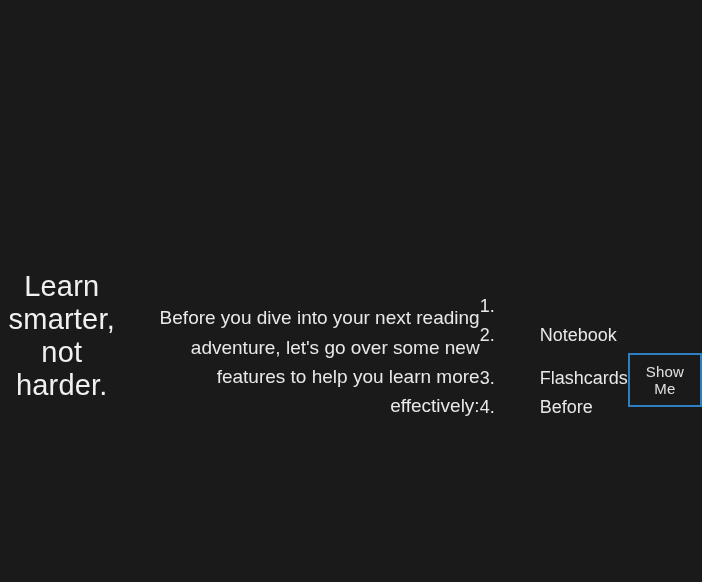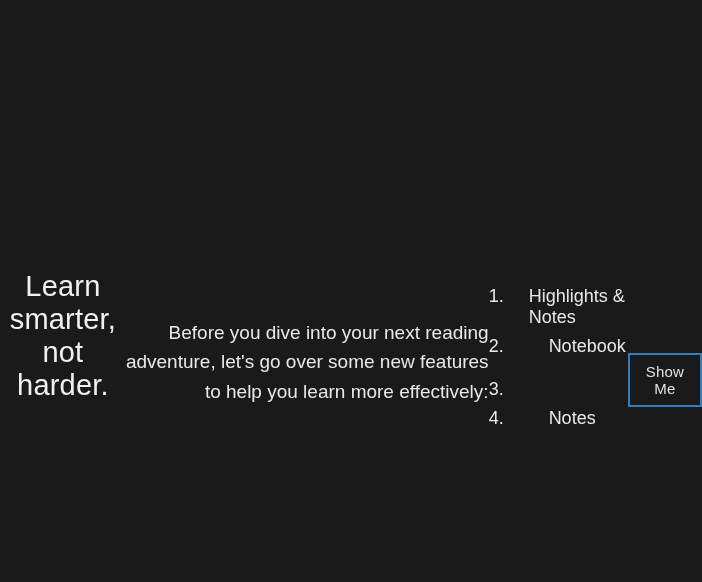--- a/index.html
+++ b/index.html
@@ -82,31 +82,31 @@
 <body>
 
 <div class="container">
   <h1 class="title">Learn smarter, not harder.</h1>
 
   <p class="subtitle">Before you dive into your next reading adventure, let's go over some new features to help you learn more effectively:</p>
 
   <div class="feature-list">
     <div class="feature-row">
       <span class="feature-num">1.</span>
-      <span class="feature-label">Highlights &amp; Notes</span>
     </div>
     <div class="feature-row">
       <span class="feature-num">2.</span>
       <span class="feature-label">Notebook</span>
     </div>
     <div class="feature-row gap-above">
       <span class="feature-num">3.</span>
+      <span class="feature-label">Flashcards</span>
     </div>
     <div class="feature-row">
       <span class="feature-num">4.</span>
-      <span class="feature-label">Notes</span>
+      <span class="feature-label">Before</span>
     </div>
   </div>
 
   <div class="button-wrap">
     <button class="show-me-btn">Show Me</button>
   </div>
 </div>
 
 </body></html>

